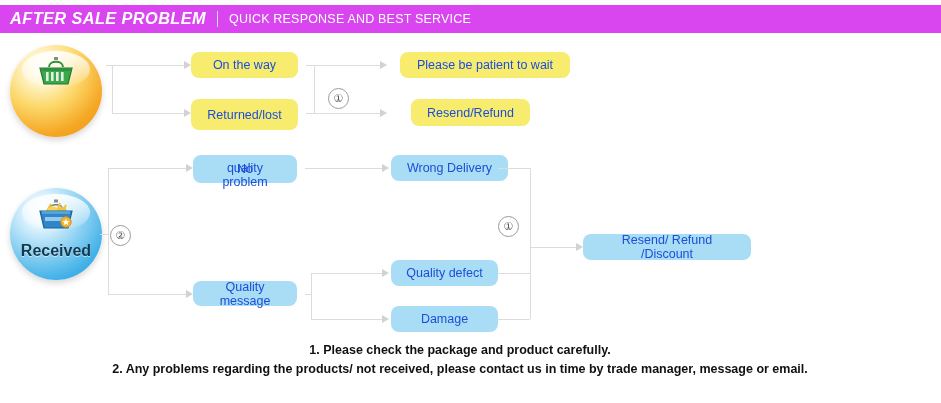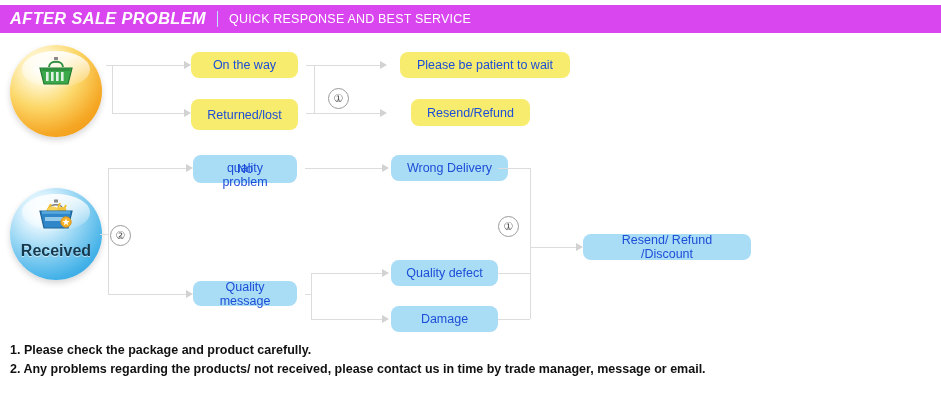--- a/index.html
+++ b/index.html
@@ -125,21 +125,21 @@
   }
 
   
   .notes{
     position:absolute;left:10px;top:341px;width:900px;
     color:#111;
     font-size:12.5px;
     font-weight:bold;
     line-height:1.48;
   }
-  .notes div{white-space:nowrap;}
+  .notes div{white-space:nowrap;text-align:center;}
 </style>
 </head>
 <body>
 
 <div id="root">
 
   <div class="top-strip"></div>
 
   <div class="banner">
     <span class="banner-title">AFTER SALE PROBLEM</span>

